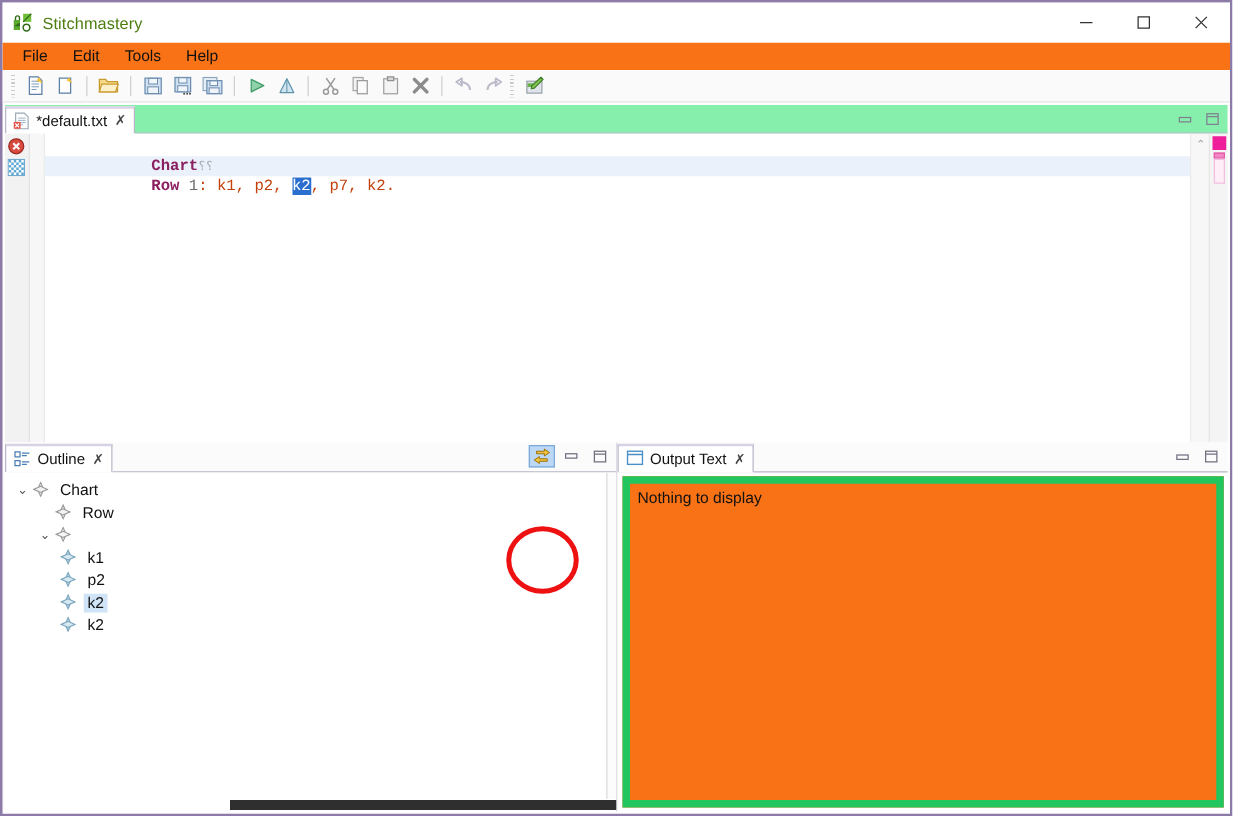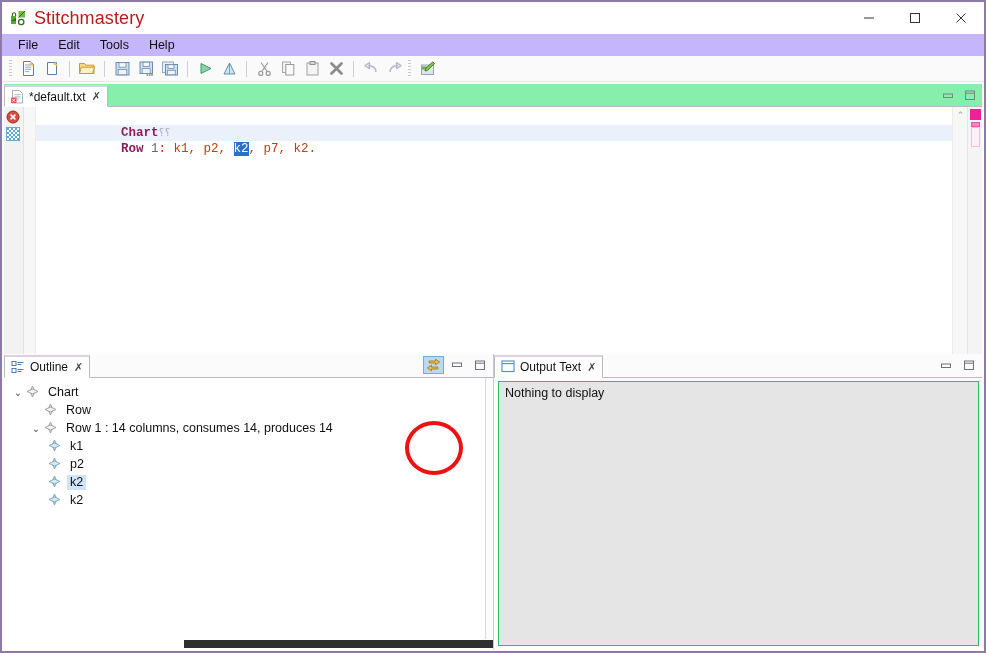--- a/index.html
+++ b/index.html
@@ -25,38 +25,38 @@
     display: flex; align-items: center;
     background: #ffffff;
     position: relative;
   }
   .app-icon {
     width: 18px; height: 18px;
     margin-left: 7px; margin-right: 7px;
     position: relative; flex: 0 0 auto;
   }
   .title-text {
-    font-size: 18px; color: #b91c1c; letter-spacing: .1px;
+    font-size: 13px; color: #4d7c0f; letter-spacing: .1px;
   }
   .wincontrols {
     position: absolute; right: 0; top: 0; height: 32px;
     display: flex; align-items: center;
   }
   .wb {
     width: 46px; height: 30px;
     display: flex; align-items: center; justify-content: center;
     color: #333; font-size: 14px;
   }
 
   
   .menubar {
     height: 22px;
     display: flex; align-items: center;
     padding-left: 8px;
-    background: #c4b5fd;
+    background: #f97316;
   }
   .menu-item {
     font-size: 12.5px; color: #111;
     padding: 2px 10px 2px 8px;
     margin-right: 2px;
   }
 
   
   .toolbar {
     height: 26px;
@@ -199,21 +199,21 @@
     display: flex; align-items: center; gap: 3px;
   }
   .pane-ctl .tgl {
     width: 21px; height: 18px;
     display: flex; align-items: center; justify-content: center;
     background: #bcd8f5;
     border: 1px solid #7aa9d9;
   }
 
   .pane-body { flex: 1; overflow: hidden; position: relative; background: #ffffff; }
-  .out-body { flex: 1; background: #e5e5e5; border: 1px solid #22c55e; margin: 3px 3px 3px 4px; padding: 4px 6px; }
+  .out-body { flex: 1; background: #f97316; border: 6px solid #22c55e; margin: 3px 3px 3px 4px; padding: 4px 6px; }
   .out-text { font-size: 12.5px; color: #111; }
 
   
   .tree { padding-top: 5px; font-size: 12.5px; color: #111; }
   .trow { height: 18px; display: flex; align-items: center; padding-left: 6px; }
   .trow.selected .tlabel { background: #cfe4f7; }
   .twist { width: 16px; display: flex; align-items: center; justify-content: center; color: #555; font-size: 10px; }
   .tdiamond { width: 14px; height: 14px; margin-right: 5px; position: relative; flex: 0 0 auto; }
   .tlabel { padding: 0 3px; line-height: 15px; }
   .ind1 { padding-left: 6px; }
@@ -557,21 +557,20 @@
           </div>
 
           <div class="trow" style="padding-left:24px;">
             <span class="twist">⌄</span>
             <span class="tdiamond">
               <svg width="13" height="13" viewBox="0 0 13 13">
                   <path d="M6.5 1 9 6.5 6.5 12 4 6.5z" fill="#ededed" stroke="#9a9a9a" stroke-width=".9"></path>
                   <path d="M1 6.5 6.5 4 12 6.5 6.5 9z" fill="#f5f5f5" stroke="#9a9a9a" stroke-width=".9"></path>
                 </svg>
             </span>
-            <span class="tlabel">Row 1 : 14 columns, consumes 14, produces 14</span>
           </div>
 
           <div class="trow ind3">
             <span class="tdiamond">
               <svg width="13" height="13" viewBox="0 0 13 13">
                   <path d="M6.5 1 9 6.5 6.5 12 4 6.5z" fill="#bcd9e8" stroke="#7ba6bd" stroke-width=".9"></path>
                   <path d="M1 6.5 6.5 4 12 6.5 6.5 9z" fill="#d6e9f3" stroke="#7ba6bd" stroke-width=".9"></path>
                 </svg>
             </span>
             <span class="tlabel">k1</span>

